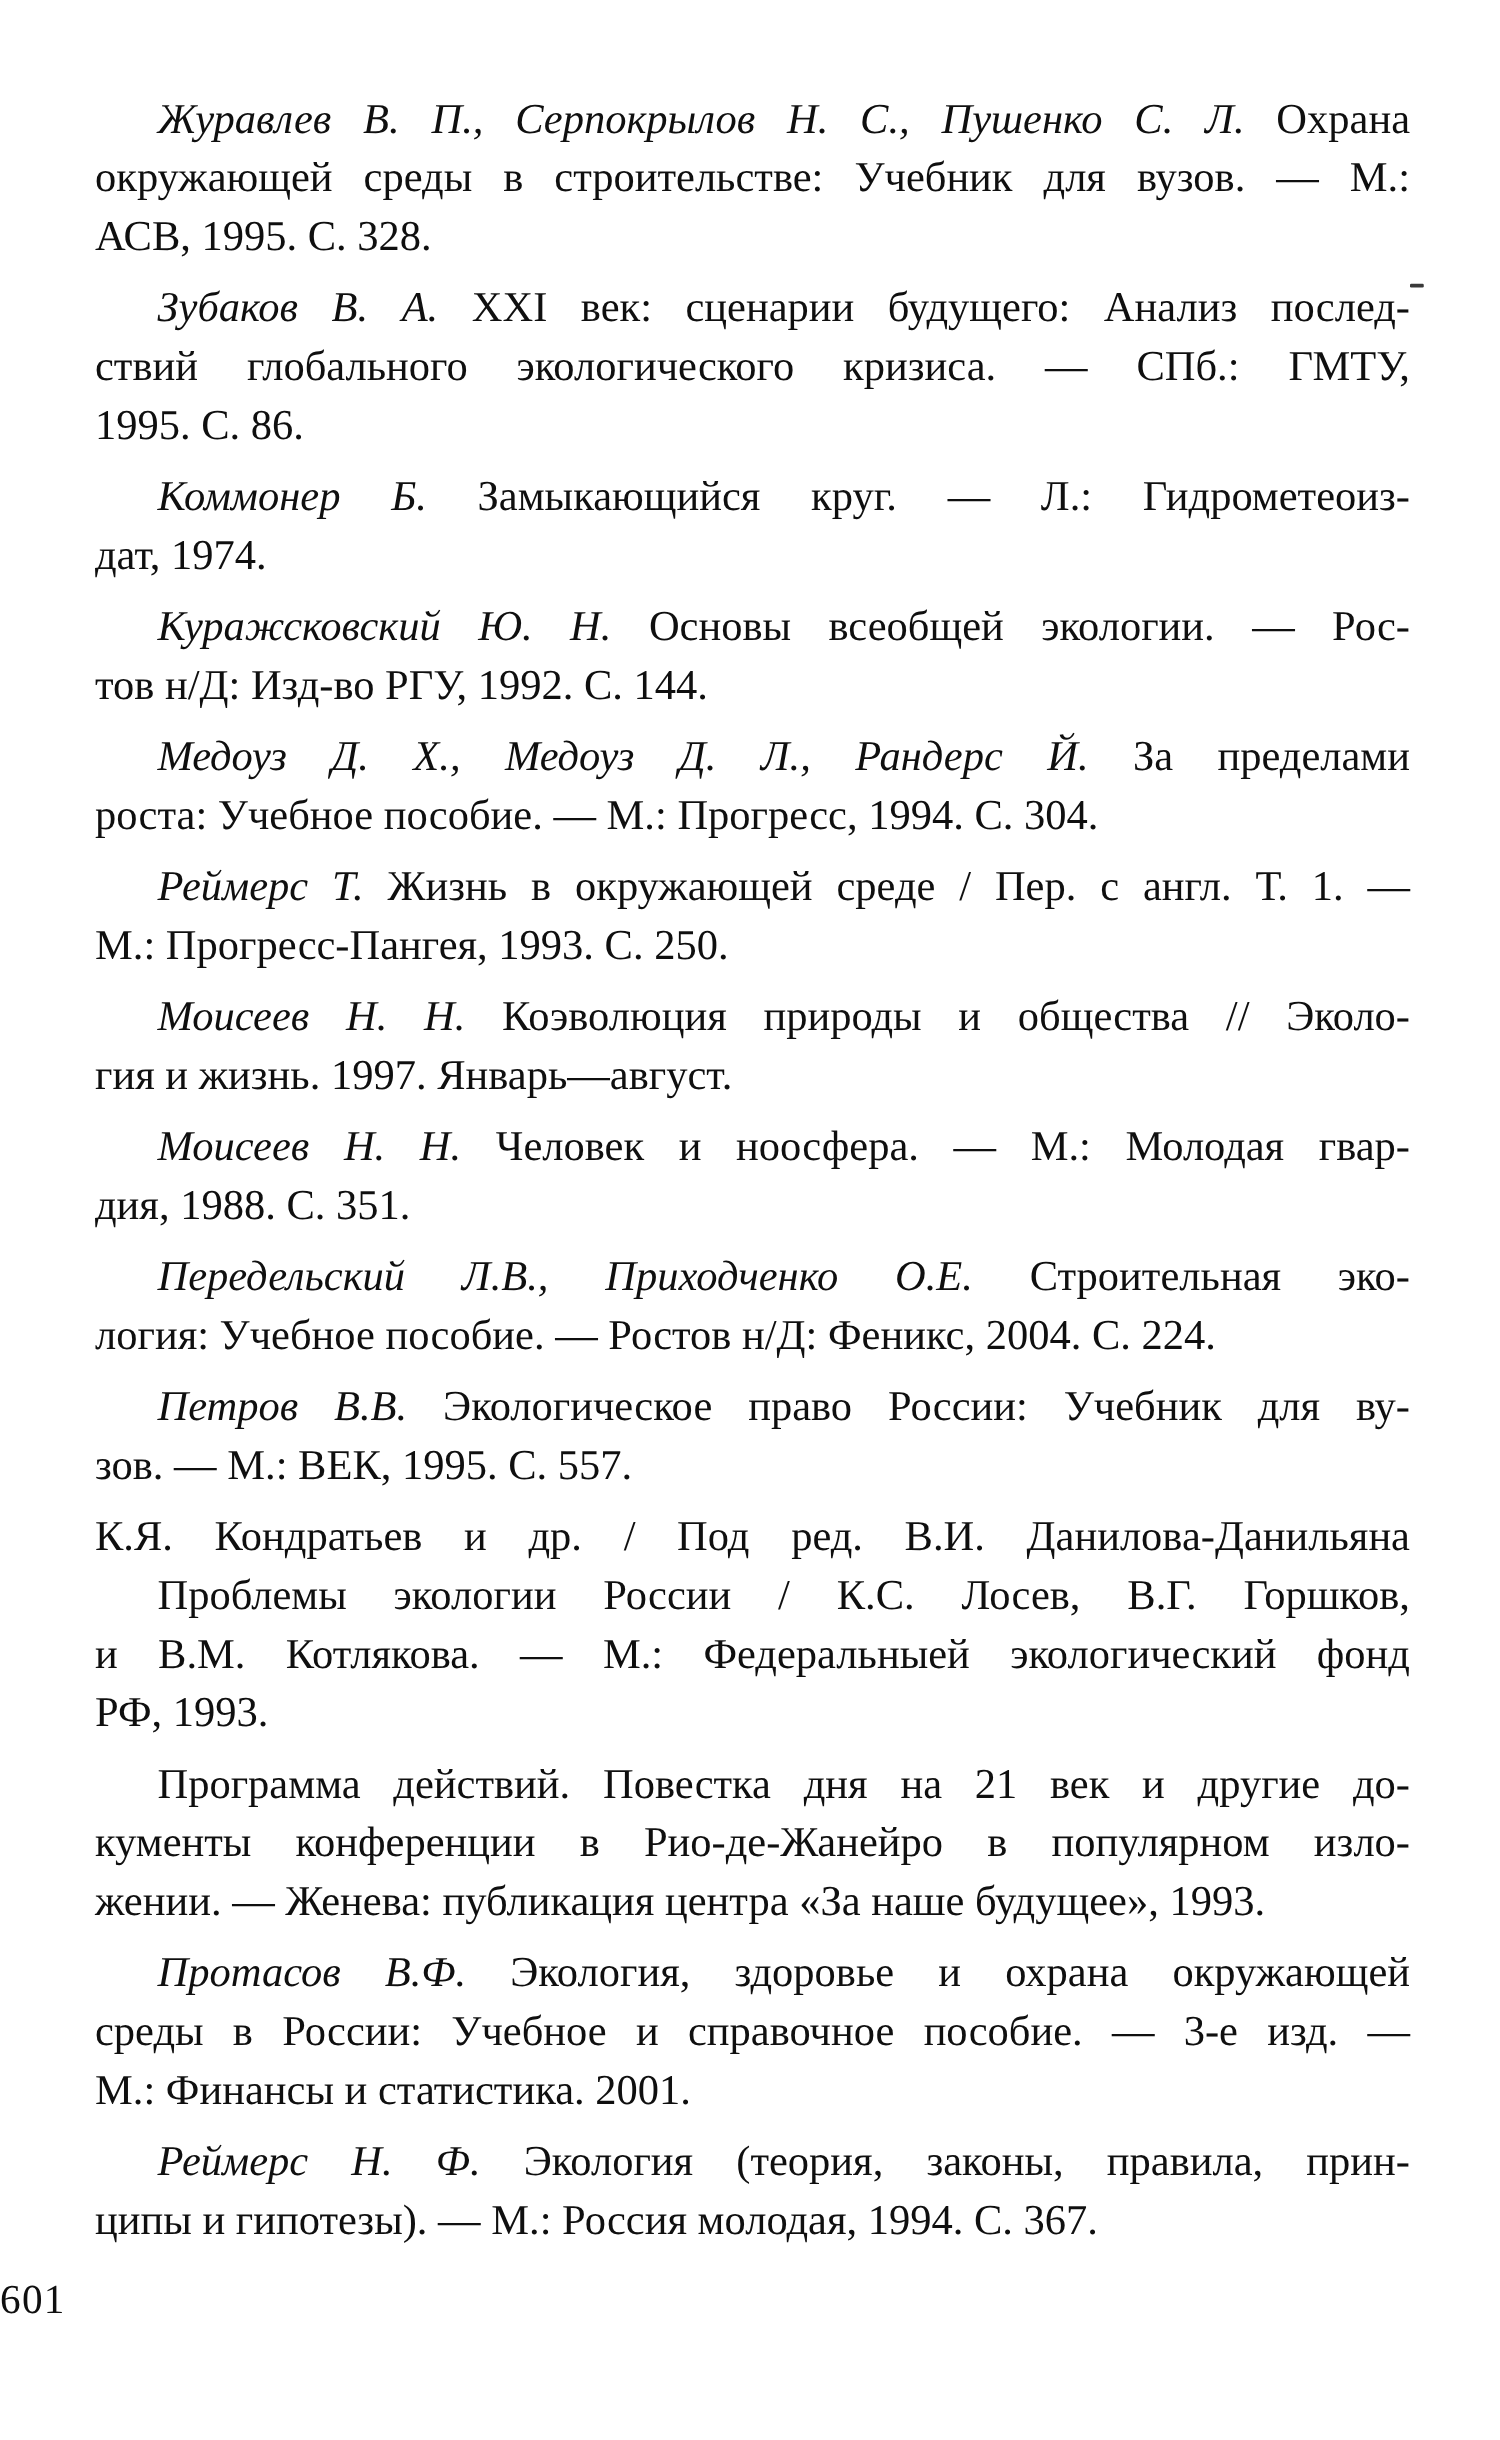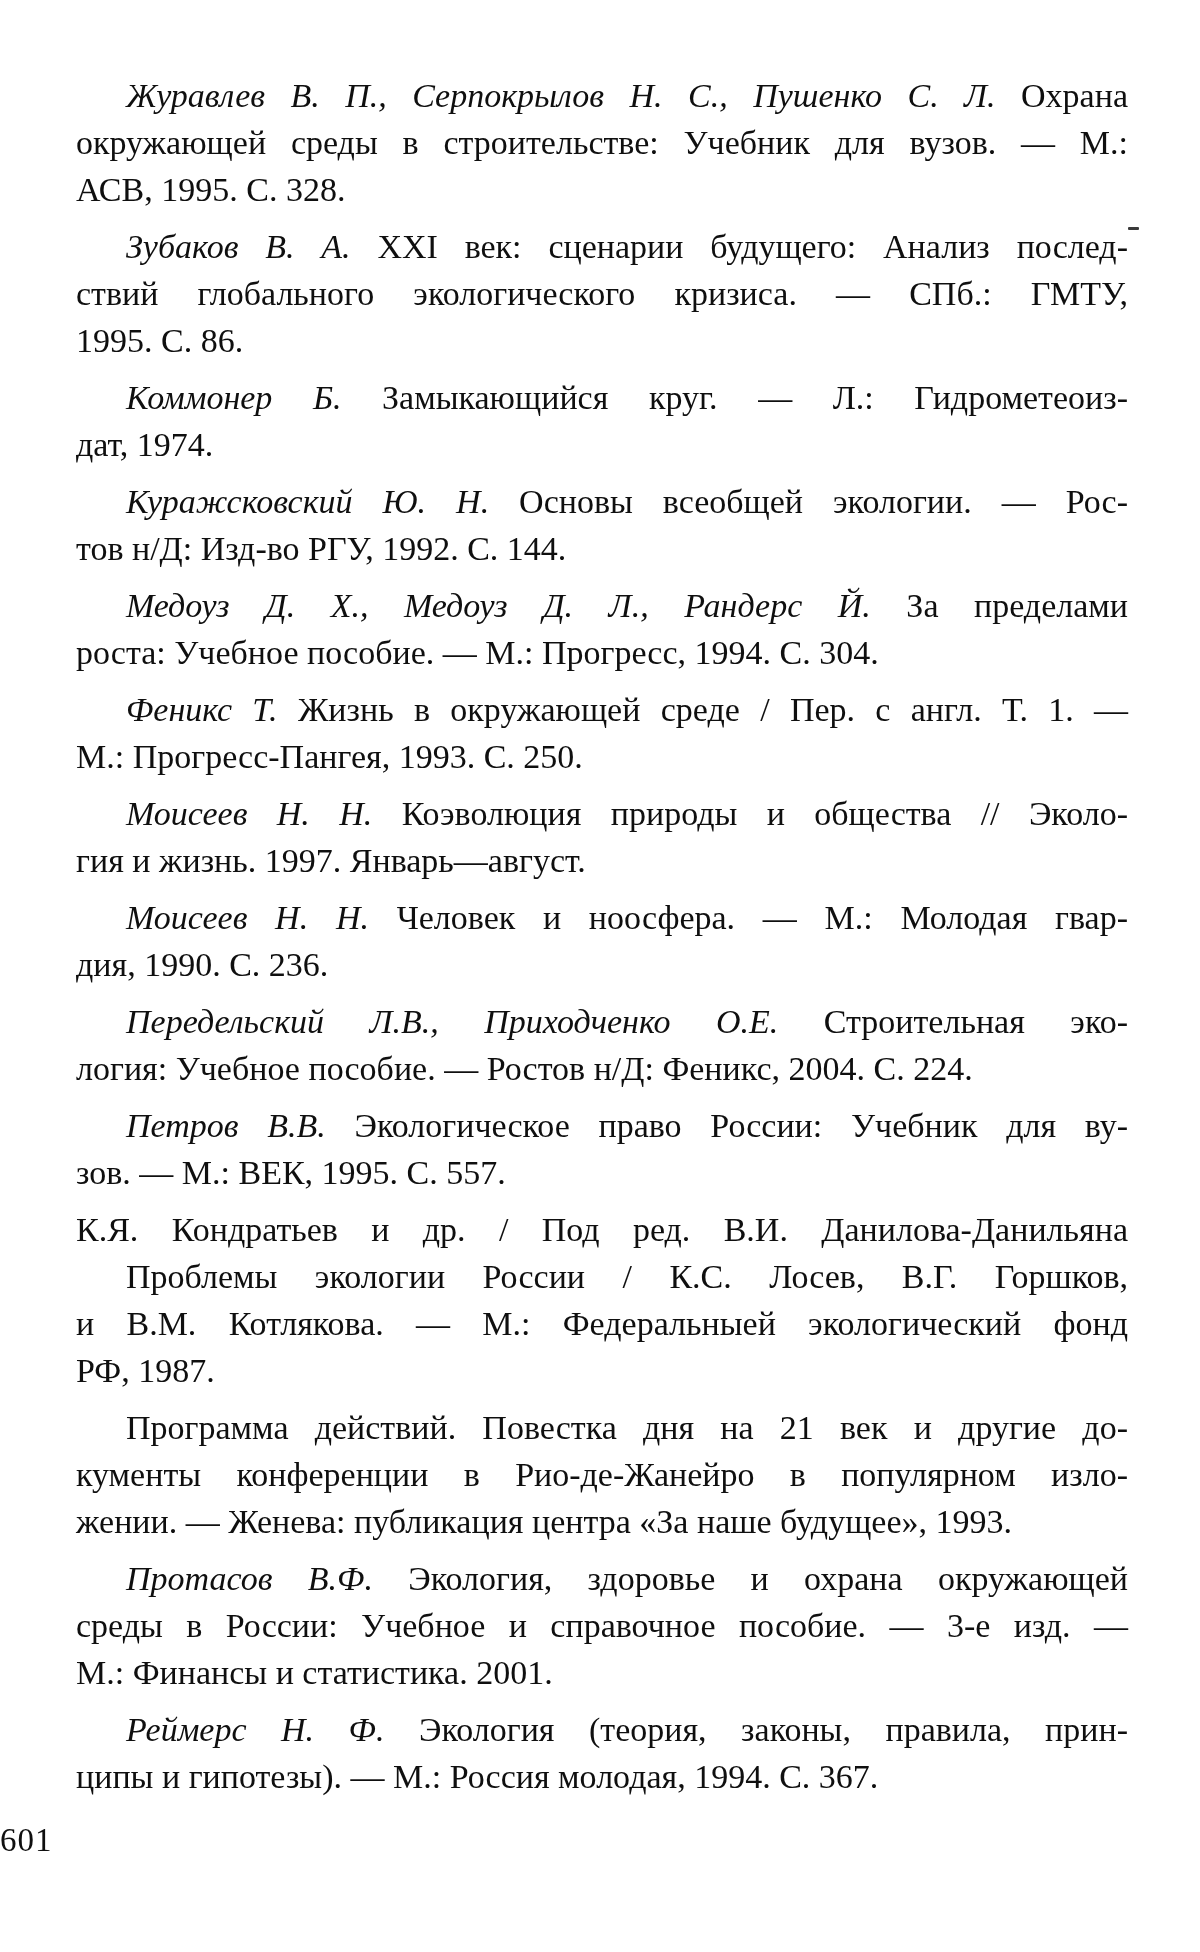--- a/index.html
+++ b/index.html
@@ -62,44 +62,44 @@
       </div>
       <div class="entry">
         <div class="line fill first"><span class="authors">Куражсковский Ю. Н.</span> Основы всеобщей экологии. — Рос-</div>
         <div class="line last">тов н/Д: Изд-во РГУ, 1992. С. 144.</div>
       </div>
       <div class="entry">
         <div class="line fill first"><span class="authors">Медоуз Д. Х., Медоуз Д. Л., Рандерс Й.</span>  За пределами</div>
         <div class="line last">роста: Учебное пособие. — М.: Прогресс, 1994. С. 304.</div>
       </div>
       <div class="entry">
-        <div class="line fill first"><span class="authors">Феникс Т.</span> Жизнь в окружающей среде / Пер. с англ. Т. 1. —</div>
+        <div class="line fill first"><span class="authors">Реймерс Т.</span> Жизнь в окружающей среде / Пер. с англ. Т. 1. —</div>
         <div class="line last">М.: Прогресс-Пангея, 1993. С. 250.</div>
       </div>
       <div class="entry">
         <div class="line fill first"><span class="authors">Моисеев Н. Н.</span> Коэволюция природы и общества // Эколо-</div>
         <div class="line last">гия и жизнь. 1997. Январь—август.</div>
       </div>
       <div class="entry">
         <div class="line fill first"><span class="authors">Моисеев Н. Н.</span> Человек и ноосфера. — М.: Молодая гвар-</div>
-        <div class="line last">дия, 1990. С. 236.</div>
+        <div class="line last">дия, 1988. С. 351.</div>
       </div>
       <div class="entry">
         <div class="line fill first"><span class="authors">Передельский Л.В., Приходченко О.Е.</span> Строительная эко-</div>
         <div class="line last">логия: Учебное пособие. — Ростов н/Д: Феникс, 2004. С. 224.</div>
       </div>
       <div class="entry">
         <div class="line fill first"><span class="authors">Петров В.В.</span> Экологическое право России: Учебник для ву-</div>
         <div class="line last">зов. — М.: ВЕК, 1995. С. 557.</div>
       </div>
       <div class="entry">
         <div class="line fill">К.Я. Кондратьев и др. / Под ред. В.И. Данилова-Данильяна</div>
         <div class="line fill first">Проблемы экологии России / К.С. Лосев, В.Г. Горшков,</div>
         <div class="line fill">и В.М. Котлякова. — М.: Федеральныей экологический фонд</div>
-        <div class="line last">РФ, 1987.</div>
+        <div class="line last">РФ, 1993.</div>
       </div>
       <div class="entry">
         <div class="line fill first">Программа действий. Повестка дня на 21 век и другие до-</div>
         <div class="line fill">кументы конференции в Рио-де-Жанейро в популярном изло-</div>
         <div class="line last">жении. — Женева: публикация центра «За наше будущее», 1993.</div>
       </div>
       <div class="entry">
         <div class="line fill first"><span class="authors">Протасов В.Ф.</span> Экология, здоровье и охрана окружающей</div>
         <div class="line fill">среды в России: Учебное и справочное пособие. — 3-е изд. —</div>
         <div class="line last">М.: Финансы и статистика. 2001.</div>

